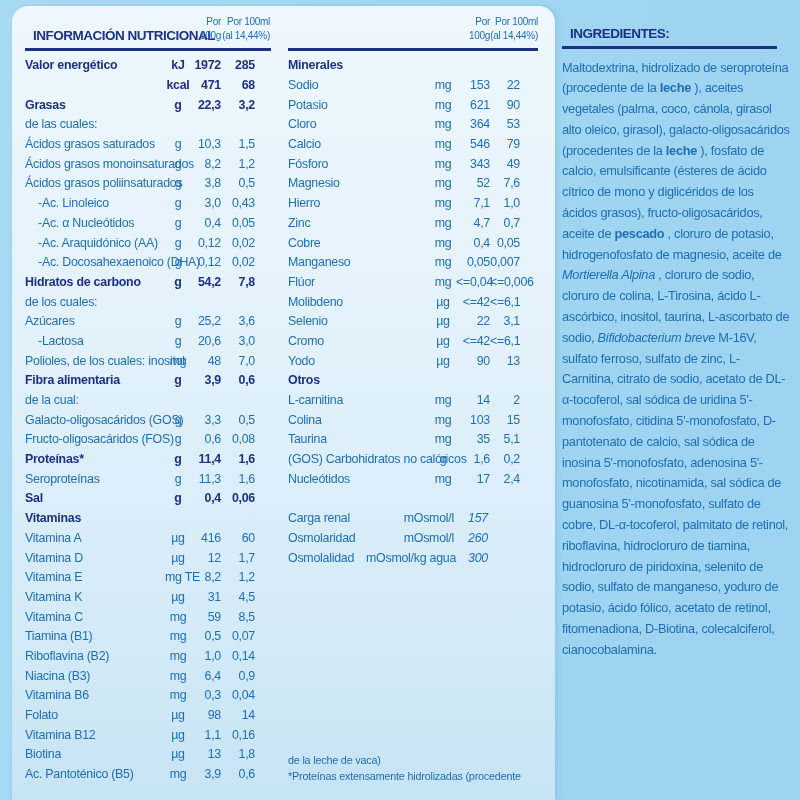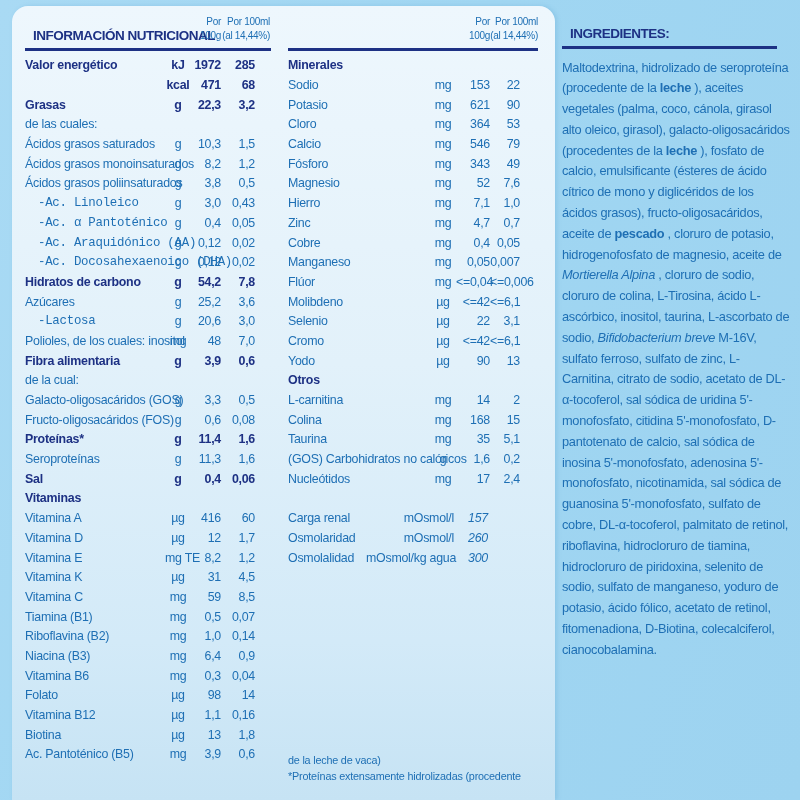--- a/index.html
+++ b/index.html
@@ -33,21 +33,21 @@
   #mid-col .hstack.b{right:0px;}
   .rule{height:2.5px;background:var(--navy);}
   .rows{margin-top:5px;}
   .nrow{display:grid;height:19.7px;align-items:center;
     color:var(--blue);font-size:12.4px;letter-spacing:-0.25px;white-space:nowrap;}
   #left-col .nrow{grid-template-columns:140px 26px 30px 34px;}
   #mid-col .nrow{grid-template-columns:142px 26px 34px 30px;}
   .nrow .unit{text-align:center;}
   .nrow .v1,.nrow .v2{text-align:right;}
   .nrow.bold{color:var(--navy);font-weight:bold;}
-  .nrow.indent .lbl{padding-left:13px;font-family:Liberation Mono, monospace;}
+  .nrow.indent .lbl{padding-left:13px;}
   .orow{display:grid;grid-template-columns:78px 88px 34px 30px;height:19.7px;align-items:center;
     color:var(--blue);font-size:12.4px;letter-spacing:-0.25px;white-space:nowrap;}
   .orow .unit{text-align:right;}
   .orow .v1{text-align:right;font-style:italic;}
   .gap{height:19.7px;}
   #footnote{position:absolute;left:288px;top:753px;width:255px;
     color:var(--blue);font-size:10.8px;line-height:15.5px;letter-spacing:-0.2px;}
   #ing-col .thead{height:34px;}
   #ing-col .rule{width:215px;}
   .ing-text{margin-top:9px;color:var(--blue);font-size:12.8px;line-height:20.8px;
@@ -126,21 +126,21 @@
       </div>
 
       <div class="nrow indent">
         <span class="lbl">-Ac. Linoleico</span>
         <span class="unit">g</span>
         <span class="v1">3,0</span>
         <span class="v2">0,43</span>
       </div>
 
       <div class="nrow indent">
-        <span class="lbl">-Ac. α Pantoténico</span>
+        <span class="lbl">-Ac. α Nucleótidos</span>
         <span class="unit">g</span>
         <span class="v1">0,4</span>
         <span class="v2">0,05</span>
       </div>
 
       <div class="nrow indent">
         <span class="lbl">-Ac. Araquidónico (AA)</span>
         <span class="unit">g</span>
         <span class="v1">0,12</span>
         <span class="v2">0,02</span>
@@ -153,20 +153,26 @@
         <span class="v2">0,02</span>
       </div>
 
       <div class="nrow bold">
         <span class="lbl">Hidratos de carbono</span>
         <span class="unit">g</span>
         <span class="v1">54,2</span>
         <span class="v2">7,8</span>
       </div>
 
+      <div class="nrow">
+        <span class="lbl">de los cuales:</span>
+        <span class="unit"></span>
+        <span class="v1"></span>
+        <span class="v2"></span>
+      </div>
 
       <div class="nrow">
         <span class="lbl">Azúcares</span>
         <span class="unit">g</span>
         <span class="v1">25,2</span>
         <span class="v2">3,6</span>
       </div>
 
       <div class="nrow indent">
         <span class="lbl">-Lactosa</span>
@@ -467,21 +473,21 @@
       <div class="nrow">
         <span class="lbl">L-carnitina</span>
         <span class="unit">mg</span>
         <span class="v1">14</span>
         <span class="v2">2</span>
       </div>
 
       <div class="nrow">
         <span class="lbl">Colina</span>
         <span class="unit">mg</span>
-        <span class="v1">168</span>
+        <span class="v1">103</span>
         <span class="v2">15</span>
       </div>
 
       <div class="nrow">
         <span class="lbl">Taurina</span>
         <span class="unit">mg</span>
         <span class="v1">35</span>
         <span class="v2">5,1</span>
       </div>
 

